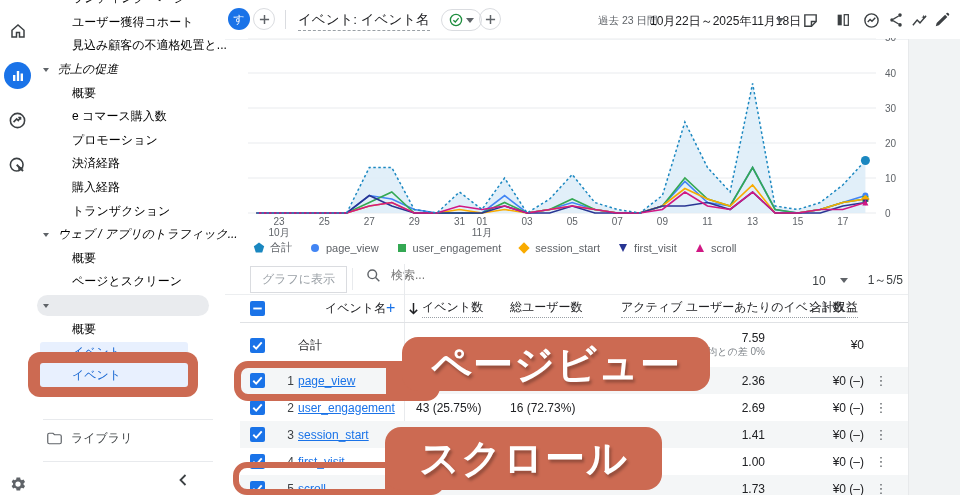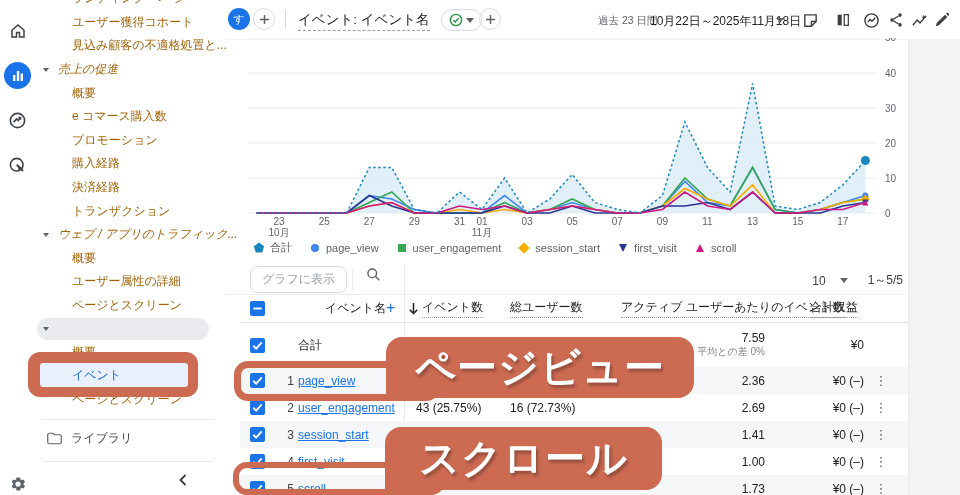--- a/index.html
+++ b/index.html
@@ -6,21 +6,21 @@
   body{width:960px;height:495px;position:relative;overflow:hidden;background:#fff;
        font-family:"Liberation Sans","DejaVu Sans",sans-serif;color:#202124;}
   
   .rail{position:absolute;left:0;top:0;width:35px;height:495px;background:#fff;border-right:1px solid #eceff1;}
   .rail-icon{position:absolute;left:4px;width:27px;height:27px;display:flex;align-items:center;justify-content:center;}
   .rail-icon svg{display:block}
   .reports-active{background:#1a73e8;border-radius:50%;}
   
   .sidebar{position:absolute;left:35px;top:0;width:190px;height:495px;background:#fff;}
   .nav{position:absolute;top:-13px;left:0;right:0;}
-  .nav-item{position:relative;height:23.6px;display:flex;align-items:center;font-size:12px;color:#a16207;cursor:pointer;}
+  .nav-item{position:relative;height:23.6px;display:flex;align-items:center;font-size:12px;color:#000000;cursor:pointer;}
   .nav-item .lbl{position:relative;z-index:2;white-space:nowrap;}
   .lv1{padding-left:8px;font-style:italic;}
   .lv2{padding-left:37px;}
   .caret{width:0;height:0;border-left:3.5px solid transparent;border-right:3.5px solid transparent;border-top:4.5px solid #5f6368;margin-right:9px;position:relative;z-index:2;}
   .pill-gray::before{content:"";position:absolute;left:2px;right:16px;top:1px;bottom:1px;background:#e9ebee;border-radius:13px;}
   .pill-blue::before{content:"";position:absolute;left:5px;right:37px;top:1px;bottom:1px;background:#e8f0fe;border-radius:3px;}
   .pill-blue{color:#1967d2;}
   .sb-div{position:absolute;left:8px;right:12px;height:1px;background:#e8eaed;}
   .library{position:absolute;top:426px;left:0;right:0;height:24px;display:flex;align-items:center;font-size:12px;color:#3c4043;cursor:pointer;}
   .library svg{margin:0 9px 0 12px;}
@@ -38,21 +38,21 @@
   .date-rng{position:absolute;left:425px;top:13px;font-size:12px;color:#202124;cursor:pointer;}
   .date-caret{position:absolute;left:551px;top:18px;width:0;height:0;border-left:4px solid transparent;border-right:4px solid transparent;border-top:5px solid #5f6368;}
   .tb-icon{position:absolute;top:10px;width:20px;height:20px;display:flex;align-items:center;justify-content:center;cursor:pointer;}
   .gutter{position:absolute;left:683px;top:39px;width:52px;height:456px;background:#f1f3f4;border-left:1px solid #e7e9eb;}
   
   .chart-wrap{position:absolute;left:23px;top:38px;width:668px;height:202px;overflow:hidden;}
   .legend{position:absolute;left:28px;top:240px;display:flex;align-items:center;gap:17px;font-size:11px;color:#5f6368;}
   .lg-item{display:flex;align-items:center;gap:5px;cursor:pointer;}
   
   .controls{position:absolute;left:0;top:264px;width:683px;height:30px;border-bottom:1px solid #eceef0;}
-  .btn-chart{position:absolute;left:25px;top:2px;width:95px;height:25px;border:1px solid #dadce0;border-radius:8px;background:#fff;color:#9aa0a6;font-size:12px;display:flex;align-items:center;justify-content:center;cursor:default;}
+  .btn-chart{position:absolute;left:25px;top:2px;width:95px;height:25px;border:1px solid #dadce0;border-radius:0;background:#fff;color:#9aa0a6;font-size:12px;display:flex;align-items:center;justify-content:center;cursor:default;}
   .ctl-div{position:absolute;left:127px;top:4px;width:1px;height:22px;background:#e8eaed;}
   .search{position:absolute;left:141px;top:3px;display:flex;align-items:center;gap:8px;}
   .search input{border:none;outline:none;font-size:12px;width:150px;color:#202124;background:transparent;font-family:inherit;}
   .rows-ctl{position:absolute;right:5px;top:8px;font-size:12px;color:#3c4043;display:flex;align-items:center;gap:6px;}
   .rows-ctl .muted{color:#5f6368;}
   .sel-caret{width:0;height:0;border-left:4px solid transparent;border-right:4px solid transparent;border-top:5px solid #5f6368;margin:0 14px 0 8px;}
   
   .table{position:absolute;left:15px;top:294px;width:668px;}
   .vline{position:absolute;left:179px;top:264px;width:1px;height:231px;background:#e8eaed;}
   .thead{position:relative;height:28px;border-bottom:1px solid #e0e2e5;font-size:12px;color:#202124;}
@@ -77,21 +77,21 @@
   .two-line{flex-direction:column;align-items:flex-end;justify-content:center;line-height:14px;}
   .sub{font-size:10px;color:#80868b;}
   .sort-ic{margin-right:3px;display:flex;}
   
   .ann{position:absolute;z-index:40;}
   .ann-box1{left:28px;top:352px;width:170px;height:45px;background:#cc6a52;border-radius:12px;}
   .ann-pill{left:40px;top:363px;width:148px;height:24px;background:#e8f0fe;border-radius:3px;z-index:41;font-size:12px;color:#1967d2;display:flex;align-items:center;padding-left:32px;box-sizing:border-box;}
   .ann-frame1{left:234px;top:361px;width:206px;height:40px;border:7px solid #cc6a52;border-right-width:54px;border-radius:14px;box-sizing:border-box;}
   .ann-frame2{left:233px;top:462px;width:212px;height:33px;border:6px solid #cc6a52;border-right-width:60px;border-radius:14px;box-sizing:border-box;}
   .ann-label{background:#cc6a52;border-radius:16px;display:flex;align-items:center;justify-content:center;color:#fff;font-size:40px;font-weight:bold;letter-spacing:1px;text-shadow:2px 3px 3px rgba(0,0,0,.28);}
-  .ann-pv{left:386px;top:337px;width:308px;height:61px;}
+  .ann-pv{left:402px;top:337px;width:308px;height:54px;}
   .ann-sc{left:385px;top:427px;width:277px;height:63px;}
 </style>
 </head>
 <body>
 
 <div class="rail">
   <div class="rail-icon" style="top:17px">
     <svg width="18" height="18" viewBox="0 0 24 24" fill="none" stroke="#3c4043" stroke-width="2">
         <path d="M4 11 L12 4 L20 11 V20 H14 V14 H10 V20 H4 Z"></path>
       </svg>
@@ -142,37 +142,34 @@
       <div class="nav-item lv2">
         <span class="lbl">概要</span>
       </div>
       <div class="nav-item lv2">
         <span class="lbl">e コマース購入数</span>
       </div>
       <div class="nav-item lv2">
         <span class="lbl">プロモーション</span>
       </div>
       <div class="nav-item lv2">
+        <span class="lbl">決済経路</span>
+      </div>
+      <div class="nav-item lv2">
         <span class="lbl">購入経路</span>
-      </div>
-      <div class="nav-item lv2">
-        <span class="lbl">決済経路</span>
       </div>
       <div class="nav-item lv2">
         <span class="lbl">トランザクション</span>
       </div>
       <div class="nav-item lv1">
         <span class="caret"></span>
         <span class="lbl">ウェブ / アプリのトラフィック...</span>
       </div>
       <div class="nav-item lv2">
         <span class="lbl">概要</span>
-      </div>
-      <div class="nav-item lv2">
-        <span class="lbl">ユーザー属性の詳細</span>
       </div>
       <div class="nav-item lv2">
         <span class="lbl">ページとスクリーン</span>
       </div>
       <div class="nav-item lv1 pill-gray">
         <span class="caret"></span>
       </div>
       <div class="nav-item lv2">
         <span class="lbl">概要</span>
       </div>
@@ -347,20 +344,21 @@
     </div>
 
   <div class="controls">
     <div class="btn-chart">グラフに表示</div>
     <div class="ctl-div"></div>
     <div class="search">
       <svg width="15" height="15" viewBox="0 0 18 18" fill="none" stroke="#5f6368" stroke-width="1.7">
           <circle cx="7.5" cy="7.5" r="5.2"></circle>
           <path d="M11.5 11.5 L16 16"></path>
         </svg>
+      <input placeholder="検索..." style="">
     </div>
     <div class="rows-ctl">
       <span>10</span>
       <span class="sel-caret"></span>
       <span>1～5/5</span>
     </div>
   </div>
 
   <div class="vline"></div>
 

